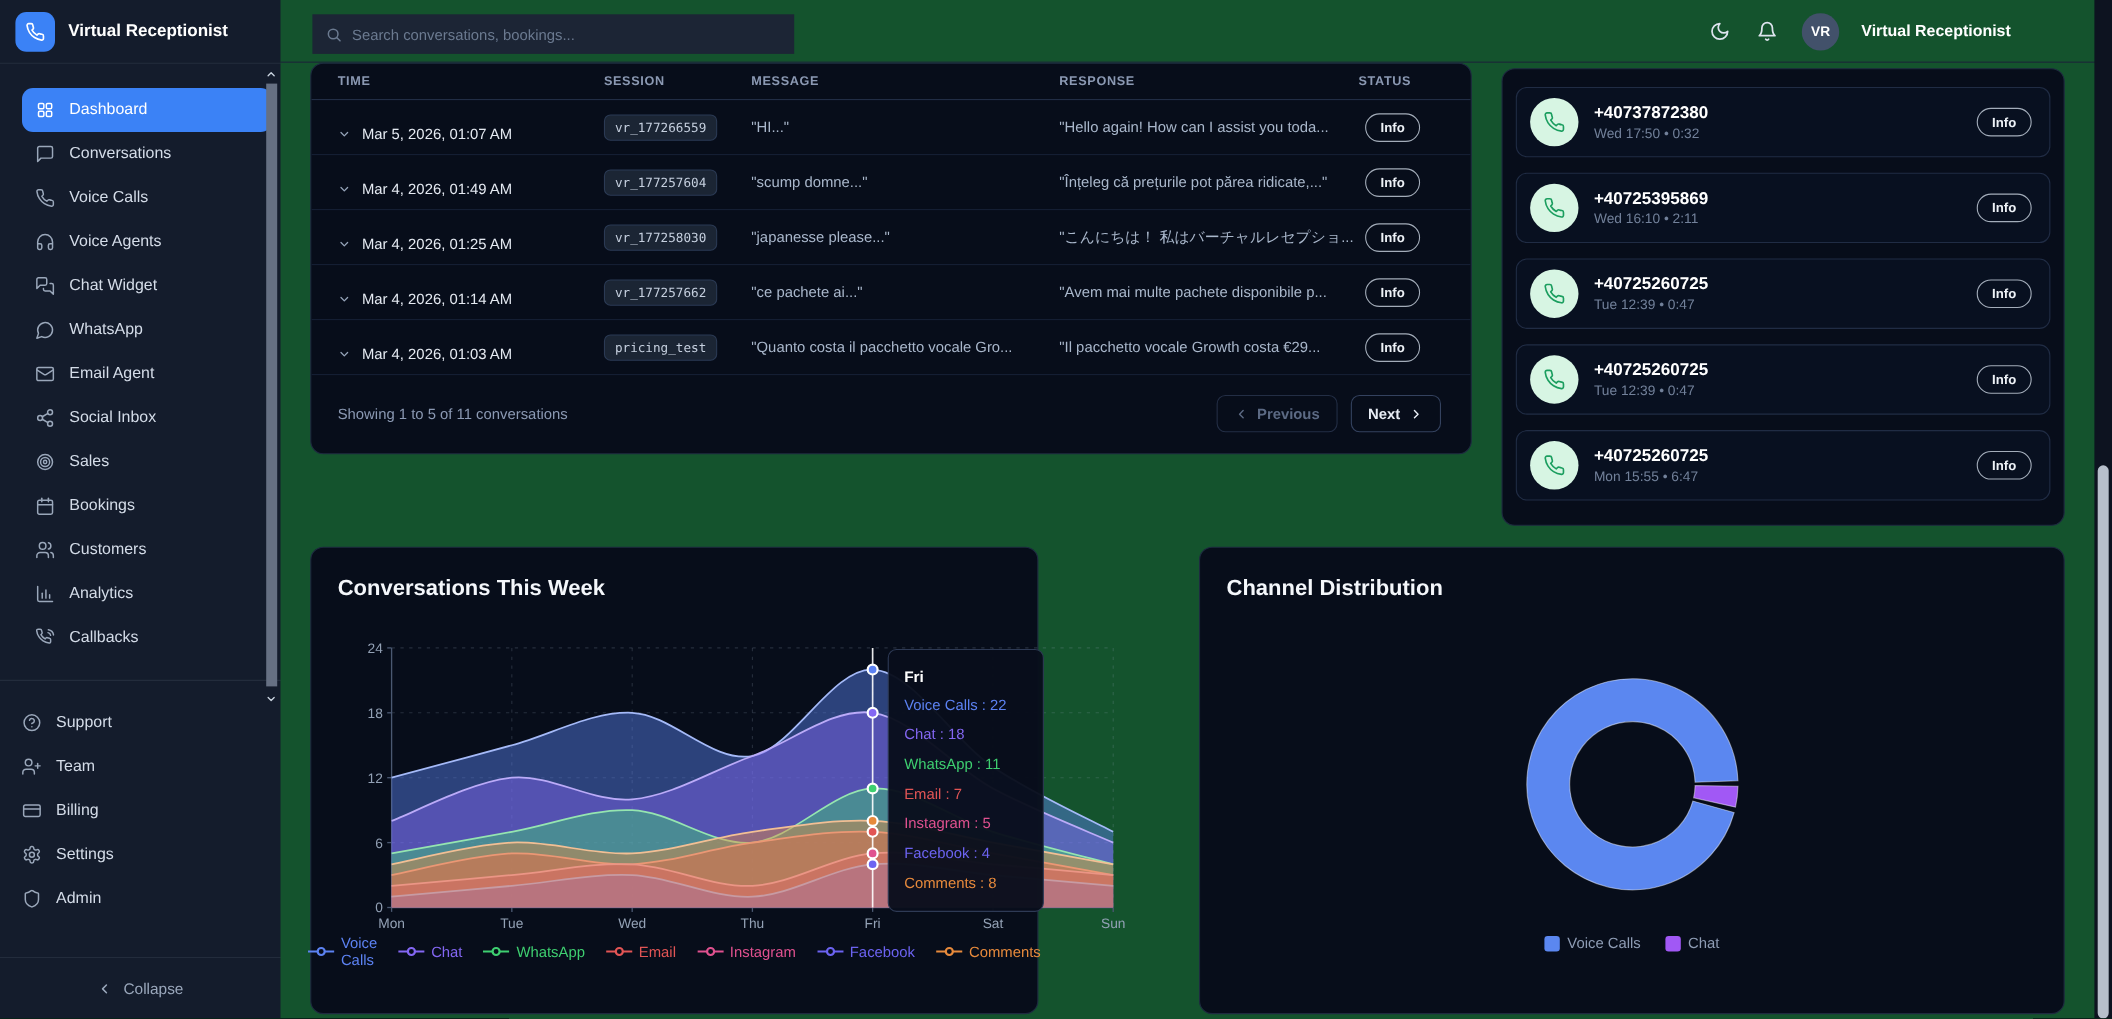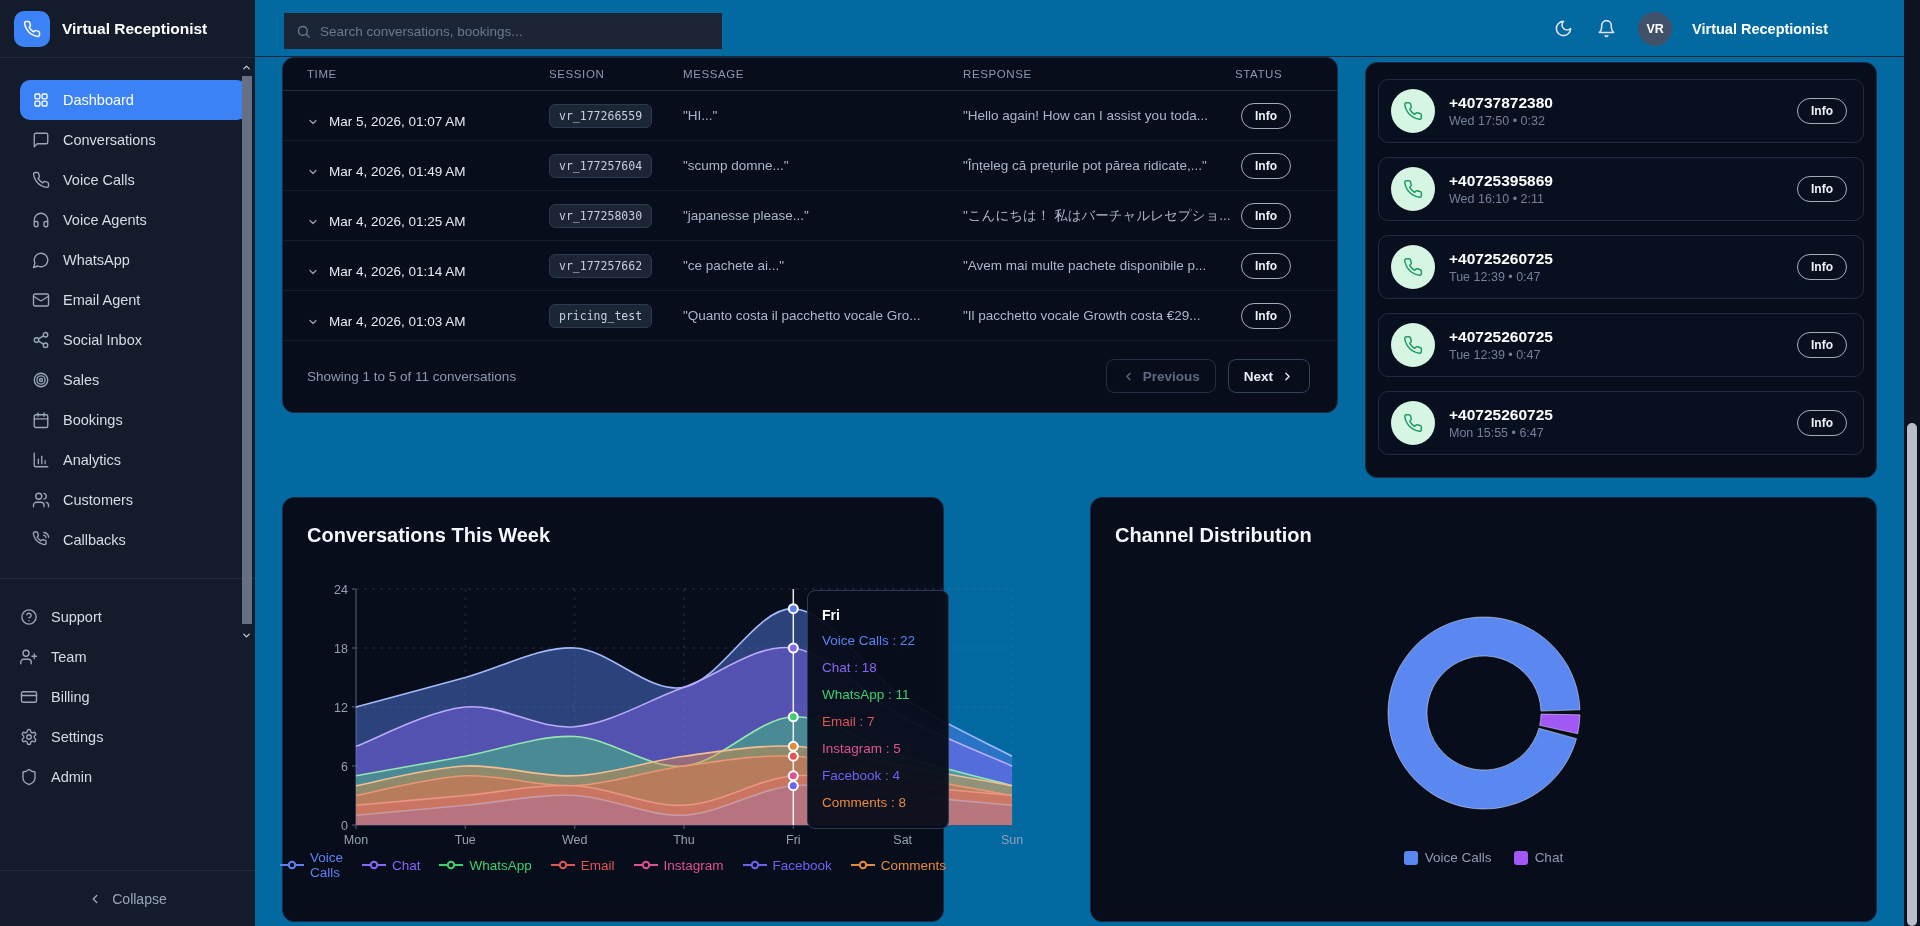--- a/index.html
+++ b/index.html
@@ -1,18 +1,18 @@
 <!DOCTYPE html>
 <html><head>
 <meta charset="utf-8">
 <style>
   * { margin:0; padding:0; box-sizing:border-box; }
   html,body { background:#02050e; }
   body { font-family:"Liberation Sans", sans-serif; }
-  .screen { position:relative; width:1920px; height:926px; overflow:hidden; background:#0369a1; color:#e2e8f0; }
+  .screen { position:relative; width:1920px; height:926px; overflow:hidden; background:#14532d; color:#e2e8f0; }
 
   
   .sidebar { position:absolute; left:0; top:0; width:255px; height:926px; background:#141c2c; z-index:5; }
   .sb-header { height:58px; display:flex; align-items:center; gap:12px; padding:0 14px; border-bottom:1px solid rgba(148,163,184,0.12); }
   .logo { width:36px; height:36px; border-radius:10px; background:#3b82f6; display:flex; align-items:center; justify-content:center; color:#fff; flex:0 0 auto; }
   .logo svg { width:18px; height:18px; }
   .brand { font-size:15.5px; font-weight:700; color:#ffffff; white-space:nowrap; }
   .nav { padding:22px 8px 0 20px; }
   .nav-item { height:40px; display:flex; align-items:center; gap:13px; padding:0 12px; border-radius:10px; color:#d4dce8; font-size:14.5px; font-weight:500; cursor:pointer; }
   .nav-item .nico { width:18px; height:18px; color:#9aa7ba; display:flex; }
@@ -43,21 +43,21 @@
   .top-user-name { color:#ffffff; font-size:14.5px; font-weight:700; }
 
   
   .card { position:absolute; background:#070d1a; border:1px solid #1e2a40; border-radius:12px; }
   .card-title { font-size:20px; font-weight:700; color:#f4f7fb; }
 
   
   #table-card { left:282px; top:57px; width:1056px; height:356px; overflow:hidden; }
   .t-grid { display:grid; grid-template-columns:242px 134px 280px 272px 1fr; align-items:center; padding-left:24px; }
   .t-head { height:33px; border-bottom:1px solid #212d45; }
-  .t-head span { font-size:11.5px; font-weight:400; letter-spacing:0.6px; color:#8b99b3; }
+  .t-head span { font-size:11.5px; font-weight:700; letter-spacing:0.6px; color:#8b99b3; }
   .t-row { height:50px; border-bottom:1px solid #141e33; cursor:pointer; }
   .t-time { display:flex; align-items:center; gap:10px; color:#e5eaf2; font-size:13.5px; font-weight:500;margin-top:12px; }
   .t-time .chev { color:#94a3b8; width:12px; height:12px; flex:0 0 auto; cursor:pointer; }
   .badge { display:inline-block; background:#1b2534; border:1px solid #2b3a54; border-radius:6px; color:#c5cfde; font-family:"DejaVu Sans Mono", monospace; font-size:11.5px; padding:4px 9px; }
   .t-msg, .t-resp { color:#a9b7cb; font-size:13.5px; white-space:nowrap; overflow:hidden; padding-right:10px; }
   .pill-btn { background:transparent; border:1px solid rgba(203,213,225,0.8); border-radius:999px; color:#eef2f7; font-size:12px; font-weight:700; padding:5px 13px; cursor:pointer; font-family:inherit; justify-self:start; margin-left:6px; }
   .t-footer { position:absolute; left:0; right:0; top:300px; height:36px; display:flex; align-items:center; padding:0 27px 0 24px; }
   .t-summary { color:#8b99b3; font-size:13.5px; }
   .pager { margin-left:auto; display:flex; gap:12px; }
   .page-btn { display:flex; align-items:center; gap:8px; height:34px; padding:0 15px; background:transparent; border-radius:8px; font-size:13.5px; font-weight:600; cursor:pointer; font-family:inherit; }
@@ -145,20 +145,29 @@
           <span class="nico">
             <svg viewBox="0 0 24 24" fill="none" stroke="currentColor" stroke-width="1.8" stroke-linecap="round" stroke-linejoin="round">
               <path d="M3 14h3a2 2 0 0 1 2 2v3a2 2 0 0 1-2 2H5a2 2 0 0 1-2-2v-7a9 9 0 0 1 18 0v7a2 2 0 0 1-2 2h-1a2 2 0 0 1-2-2v-3a2 2 0 0 1 2-2h3"></path>
             </svg>
           </span>
           <span>Voice Agents</span>
         </div>
         <div class="nav-item">
           <span class="nico">
             <svg viewBox="0 0 24 24" fill="none" stroke="currentColor" stroke-width="1.8" stroke-linecap="round" stroke-linejoin="round">
+              <path d="M14 9a2 2 0 0 1-2 2H6l-4 4V4a2 2 0 0 1 2-2h8a2 2 0 0 1 2 2z"></path>
+              <path d="M18 9h2a2 2 0 0 1 2 2v11l-4-4h-6a2 2 0 0 1-2-2v-1"></path>
+            </svg>
+          </span>
+          <span>Chat Widget</span>
+        </div>
+        <div class="nav-item">
+          <span class="nico">
+            <svg viewBox="0 0 24 24" fill="none" stroke="currentColor" stroke-width="1.8" stroke-linecap="round" stroke-linejoin="round">
               <path d="M7.9 20A9 9 0 1 0 4 16.1L2 22z"></path>
             </svg>
           </span>
           <span>WhatsApp</span>
         </div>
         <div class="nav-item">
           <span class="nico">
             <svg viewBox="0 0 24 24" fill="none" stroke="currentColor" stroke-width="1.8" stroke-linecap="round" stroke-linejoin="round">
               <rect x="2" y="4" width="20" height="16" rx="2"></rect>
               <path d="m22 7-8.97 5.7a1.94 1.94 0 0 1-2.06 0L2 7"></path>
@@ -195,38 +204,38 @@
               <line x1="16" y1="2.5" x2="16" y2="7"></line>
               <line x1="8" y1="2.5" x2="8" y2="7"></line>
               <line x1="3" y1="10.5" x2="21" y2="10.5"></line>
             </svg>
           </span>
           <span>Bookings</span>
         </div>
         <div class="nav-item">
           <span class="nico">
             <svg viewBox="0 0 24 24" fill="none" stroke="currentColor" stroke-width="1.8" stroke-linecap="round" stroke-linejoin="round">
+              <path d="M16 21v-2a4 4 0 0 0-4-4H6a4 4 0 0 0-4 4v2"></path>
+              <circle cx="9" cy="7" r="4"></circle>
+              <path d="M22 21v-2a4 4 0 0 0-3-3.87"></path>
+              <path d="M16 3.13a4 4 0 0 1 0 7.75"></path>
+            </svg>
+          </span>
+          <span>Customers</span>
+        </div>
+        <div class="nav-item">
+          <span class="nico">
+            <svg viewBox="0 0 24 24" fill="none" stroke="currentColor" stroke-width="1.8" stroke-linecap="round" stroke-linejoin="round">
               <path d="M3 3v16a2 2 0 0 0 2 2h16"></path>
               <line x1="8.5" y1="17" x2="8.5" y2="11"></line>
               <line x1="13" y1="17" x2="13" y2="7"></line>
               <line x1="17.5" y1="17" x2="17.5" y2="13"></line>
             </svg>
           </span>
           <span>Analytics</span>
-        </div>
-        <div class="nav-item">
-          <span class="nico">
-            <svg viewBox="0 0 24 24" fill="none" stroke="currentColor" stroke-width="1.8" stroke-linecap="round" stroke-linejoin="round">
-              <path d="M16 21v-2a4 4 0 0 0-4-4H6a4 4 0 0 0-4 4v2"></path>
-              <circle cx="9" cy="7" r="4"></circle>
-              <path d="M22 21v-2a4 4 0 0 0-3-3.87"></path>
-              <path d="M16 3.13a4 4 0 0 1 0 7.75"></path>
-            </svg>
-          </span>
-          <span>Customers</span>
         </div>
         <div class="nav-item">
           <span class="nico">
             <svg viewBox="0 0 24 24" fill="none" stroke="currentColor" stroke-width="1.8" stroke-linecap="round" stroke-linejoin="round">
               <path d="M18.7 13.92v2.5a1.7 1.7 0 0 1-1.85 1.7 16.8 16.8 0 0 1-7.33-2.6 16.6 16.6 0 0 1-5.1-5.1A16.8 16.8 0 0 1 1.8 3.05 1.7 1.7 0 0 1 3.5 1.3h2.55a1.7 1.7 0 0 1 1.7 1.46 10.9 10.9 0 0 0 .6 2.39 1.7 1.7 0 0 1-.39 1.79l-1.07 1.08a13.6 13.6 0 0 0 5.1 5.1l1.08-1.08a1.7 1.7 0 0 1 1.8-.38 10.9 10.9 0 0 0 2.38.6 1.7 1.7 0 0 1 1.45 1.66z"></path>
               <path d="M15.5 5.5A4 4 0 0 1 18.7 8.7"></path>
               <path d="M15.9 2a7.5 7.5 0 0 1 6.3 6.3"></path>
             </svg>
           </span>
           <span>Callbacks</span>

